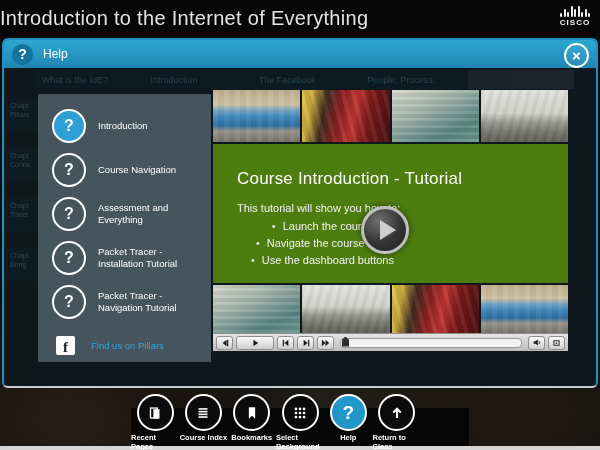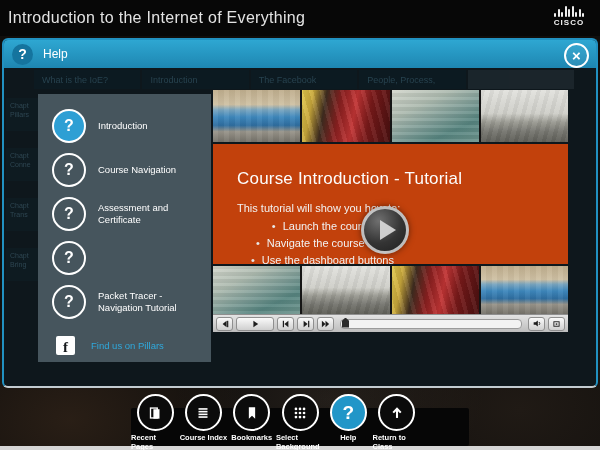--- a/index.html
+++ b/index.html
@@ -7,22 +7,22 @@
     width:600px;height:450px;position:relative;overflow:hidden;
     font-family:"Liberation Sans", sans-serif;
     background:
       radial-gradient(ellipse 260px 180px at 70px 420px, rgba(62,44,30,.55), rgba(0,0,0,0) 70%),
       radial-gradient(ellipse 300px 200px at 520px 410px, rgba(48,38,30,.5), rgba(0,0,0,0) 70%),
       radial-gradient(ellipse 220px 120px at 330px 400px, rgba(70,60,52,.35), rgba(0,0,0,0) 70%),
       #100e0c;
   }
   
   .topbar{position:absolute;left:0;top:0;width:600px;height:36px;background:#070707;display:flex;align-items:center;}
-  .topbar-title{color:#e3e3e3;font-size:16px;font-weight:300;letter-spacing:.3px;padding-left:8px;}
-  .cisco{position:absolute;right:8px;top:5px;width:46px;text-align:center;}
+  .topbar-title{color:#e3e3e3;font-size:20px;font-weight:300;letter-spacing:.3px;}
+  .cisco{position:absolute;right:2px;top:5px;width:46px;text-align:center;}
   .cisco-bars{display:flex;align-items:flex-end;justify-content:center;gap:1.5px;height:12px;}
   .cisco-bars span{display:block;width:2px;background:#efefef;border-radius:1px;}
   .cb1{height:4px}.cb2{height:8px}.cb3{height:5px}.cb4{height:11px}.cb5{height:8px}.cb6{height:11px}.cb7{height:5px}.cb8{height:8px}.cb9{height:4px}
   .cisco-text{color:#f2f2f2;font-size:8px;font-weight:bold;letter-spacing:1px;margin-top:1px;}
   
   .frame{
     position:absolute;left:2px;top:38px;width:592px;height:346px;
     border:2px solid #2191c1;border-bottom-color:#c2cbd0;border-radius:6px;
     background:#0e171c;z-index:2;
   }
@@ -73,21 +73,21 @@
   .strip.bottom{height:48px;margin-top:0;}
   .ph{flex:1;position:relative;overflow:hidden;}
   .ph::after{content:"";position:absolute;inset:0;background:repeating-linear-gradient(90deg,rgba(255,255,255,.10) 0 5px,rgba(0,0,0,.07) 5px 11px);opacity:.45;}
   .ph-tram{background:linear-gradient(180deg,#bfae8e 0%,#cfc1a4 28%,#7aa6c0 38%,#3e88bd 52%,#2f6ea0 68%,#98948a 80%,#75726a 100%);}
   .ph-guitars{background:linear-gradient(100deg,#e0c84e 0%,#caa93c 12%,#402d20 26%,#8c2020 42%,#c23535 58%,#7a1a1a 74%,#491010 100%);}
   .ph-guitars::after{background:repeating-linear-gradient(75deg,rgba(255,255,255,.14) 0 4px,rgba(0,0,0,.18) 4px 10px);opacity:.4;}
   .ph-city{background:linear-gradient(155deg,#d3d6cc 0%,#aebbb0 30%,#7d9c96 55%,#56847f 75%,#6d938c 100%);}
   .ph-city::after{background:repeating-linear-gradient(0deg,rgba(255,255,255,.16) 0 3px,rgba(0,0,0,.10) 3px 7px);opacity:.5;}
   .ph-mountain{background:linear-gradient(180deg,#e2e2de 0%,#cfcfc9 45%,#9a9a92 62%,#767670 80%,#5f5f58 100%);}
   .ph-mountain::after{background:repeating-linear-gradient(105deg,rgba(0,0,0,.10) 0 4px,rgba(255,255,255,.08) 4px 9px);opacity:.45;}
-  .gray{position:relative;height:120px;background:#c2410c;margin:2px 0;color:#fff;}
+  .gray{position:relative;height:139px;background:#4d7c0f;margin:2px 0;color:#fff;}
   .gray h1{margin:0;position:absolute;left:24px;top:25px;font-size:17px;font-weight:400;letter-spacing:.2px;color:#fdfdfd;}
   .gray .intro{position:absolute;left:24px;top:58px;font-size:11px;color:#f2f2f2;}
   .gray ul{position:absolute;left:38px;top:74px;margin:0;padding:0;list-style:none;font-size:11px;}
   .gray li{line-height:17px;color:#f2f2f2;text-align:center;}
   .gray li .b{margin-right:7px;color:#e8e8e8;}
   .playbtn{
     position:absolute;left:148px;top:62px;width:48px;height:48px;border-radius:50%;
     background:radial-gradient(circle at 35% 28%, #707070, #343434 55%, #1f1f1f 100%);
     border:3px solid rgba(215,215,215,.85);box-sizing:border-box;cursor:pointer;
     box-shadow:0 0 6px rgba(0,0,0,.5);display:flex;align-items:center;justify-content:center;
@@ -172,24 +172,25 @@
     <div class="side-item active">
       <div class="qcircle">?</div>
       <div class="side-label">Introduction</div>
     </div>
     <div class="side-item">
       <div class="qcircle">?</div>
       <div class="side-label">Course Navigation</div>
     </div>
     <div class="side-item">
       <div class="qcircle">?</div>
-      <div class="side-label">Assessment and Certificate</div>
+      <div class="side-label">Assessment and Everything</div>
     </div>
     <div class="side-item">
       <div class="qcircle">?</div>
+      <div class="side-label">Packet Tracer - Installation Tutorial</div>
     </div>
     <div class="side-item">
       <div class="qcircle">?</div>
       <div class="side-label">Packet Tracer - Navigation Tutorial</div>
     </div>
     <div class="side-fb">
       <div class="fb-icon">f</div>
       <div class="fb-label">Find us on Pillars</div>
     </div>
   </div>

